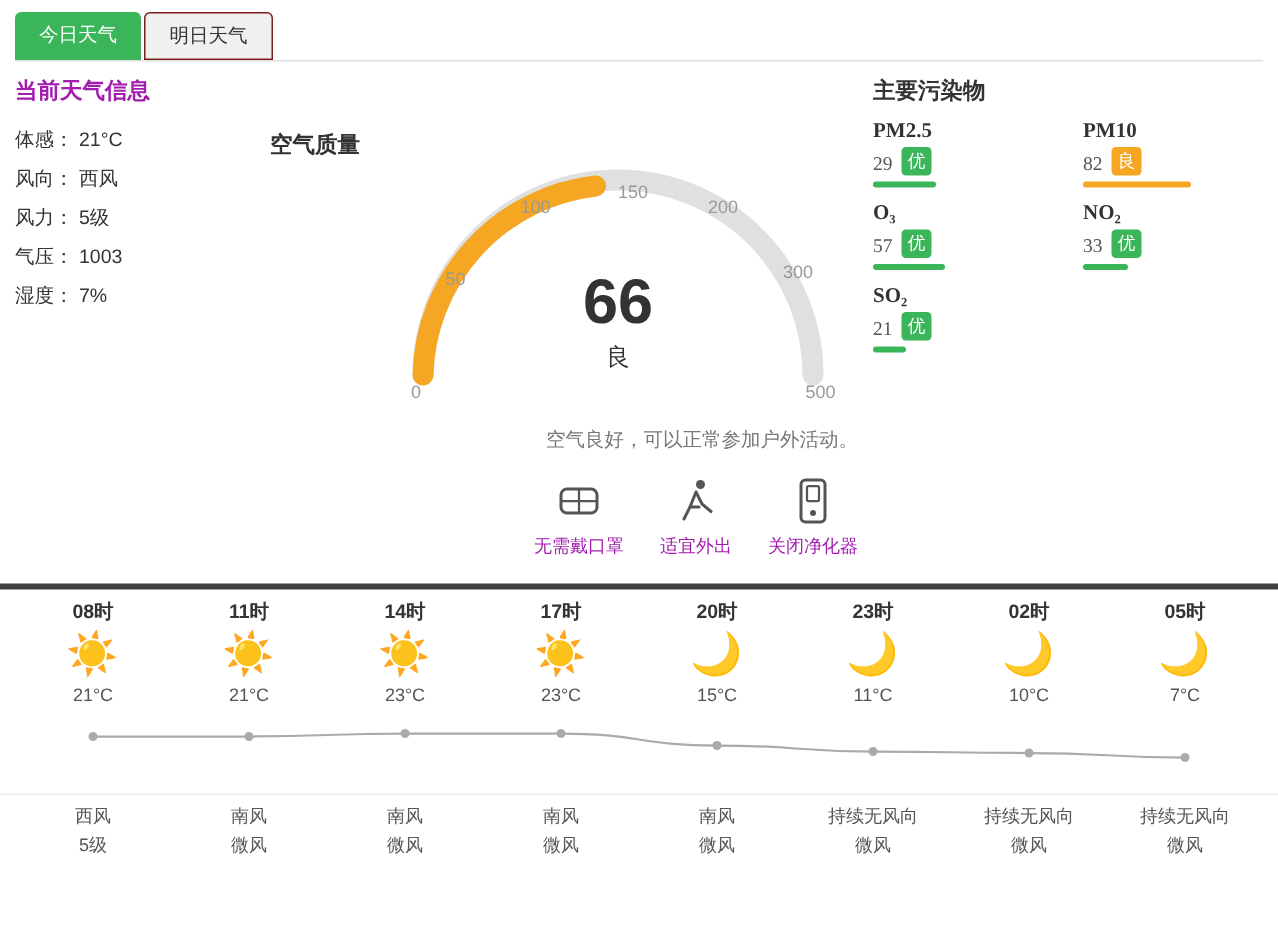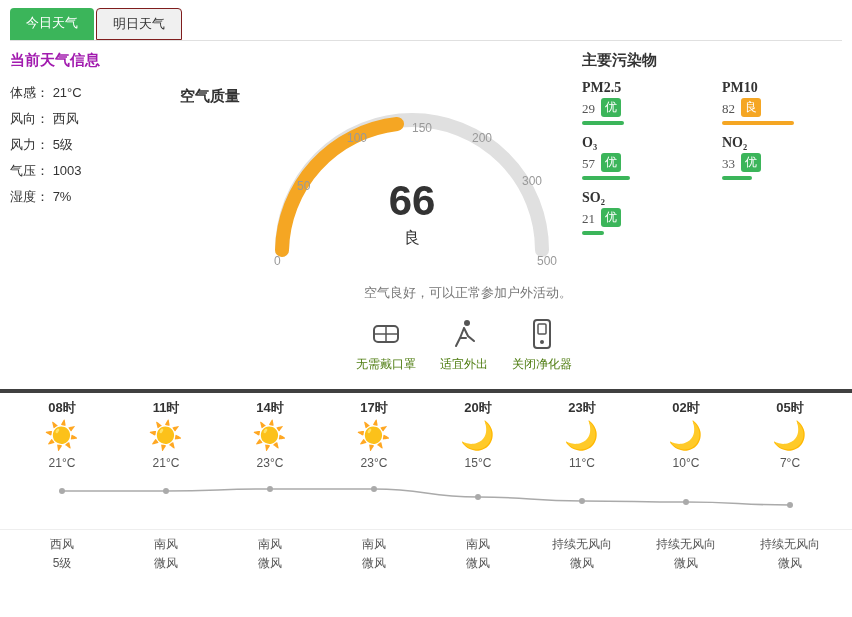--- a/index.html
+++ b/index.html
@@ -28,21 +28,21 @@
 
     
     .gauge-container { position: relative; width: 320px; height: 170px; }
 
     .aqi-number { position: absolute; top: 70px; left: 50%; transform: translateX(-50%); font-size: 42px; font-weight: bold; color: #333; text-align: center; line-height: 1; }
     .aqi-level { position: absolute; top: 118px; left: 50%; transform: translateX(-50%); font-size: 16px; color: #333; }
 
     .aqi-desc { font-size: 13px; color: #777; margin-top: 4px; text-align: center; }
 
     .icons-row { display: flex; gap: 24px; margin-top: 14px; justify-content: center; }
-    .icon-item { display: flex; flex-direction: column; align-items: center; gap: 4px; font-size: 12px; color: #4d7c0f; }
+    .icon-item { display: flex; flex-direction: column; align-items: center; gap: 4px; font-size: 12px; color: #a21caf; }
 
     
     .right-panel { width: 260px; flex-shrink: 0; font-family: Liberation Serif, serif; }
     .pollutants-title { font-size: 15px; font-weight: bold; color: #333; margin-bottom: 10px; }
     .pollutants-grid { display: grid; grid-template-columns: 1fr 1fr; gap: 10px 20px; }
     .pollutant-item { }
     .pollutant-name { font-size: 14px; font-weight: bold; color: #333; }
     .pollutant-row { display: flex; align-items: flex-end; gap: 6px; margin-top: 2px; }
     .pollutant-value { font-size: 13px; color: #555; }
     .pollutant-badge { font-size: 12px; padding: 1px 4px; border-radius: 3px; }

